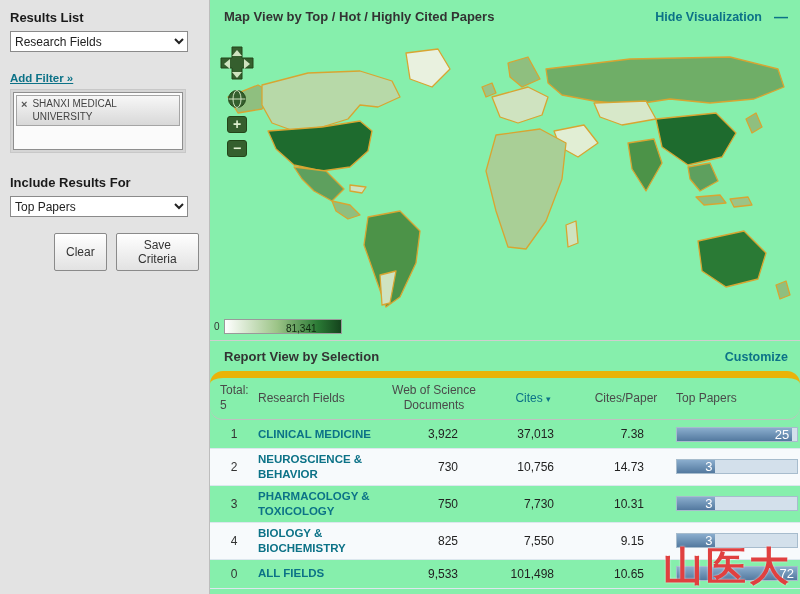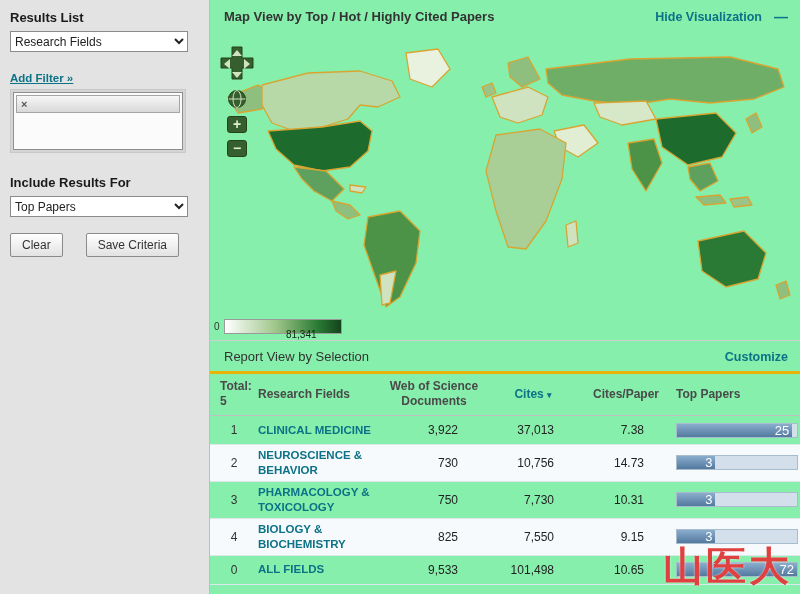--- a/index.html
+++ b/index.html
@@ -29,21 +29,21 @@
   .add-filter { font-size:11.5px; font-weight:bold; color:#0c7287; text-decoration:underline; cursor:pointer; display:inline-block; margin-bottom:5px;}
   .filter-box-outer { width:176px; border:1px solid #c8c8c8; background:#d5d5d5; padding:2px; }
   .filter-box { width:100%; height:58px; background:#fbfbfb; border:1px solid #8e8e8e; padding:2px; }
   .filter-chip {
     display:flex; gap:5px; align-items:flex-start;
     background:linear-gradient(#f7f7f7,#d8d8d8);
     border:1px solid #a5a5a5; padding:2px 4px; cursor:pointer;
   }
   .chip-x { font-size:11px; color:#555; font-weight:bold; line-height:1.1; cursor:pointer;}
   .chip-label { font-size:10px; color:#444; text-transform:uppercase; line-height:1.25; width:110px; }
-  .btn-row { display:flex; gap:23px; margin-top:12px; }
+  .btn-row { display:flex; gap:9px; margin-top:12px;margin-left:44px; }
   .side-btn {
     background:linear-gradient(#ffffff,#e2e2e2);
     border:1px solid #8a8a8a; border-radius:2px;
     font-size:12px; color:#333; padding:4px 11px; cursor:pointer;
     font-family:"Liberation Sans",sans-serif;
   }
 
   
   .main { flex:1; display:flex; flex-direction:column; background:#86efac; position:relative; }
   .map-header { display:flex; justify-content:space-between; align-items:center; padding:9px 12px 6px 14px; }
@@ -61,32 +61,33 @@
     border:1px solid #234418; border-radius:3px; font-weight:bold;
     line-height:14px; text-align:center; font-size:14px; cursor:pointer;
   }
 
   .legend { position:absolute; left:4px; bottom:6px; display:flex; align-items:flex-end; gap:4px; }
   .legend-min { font-size:10px; color:#333; padding-bottom:2px; }
   .legend-bar {
     width:118px; height:15px; border:1px solid #9a9a9a; position:relative;
     background:linear-gradient(to right,#ffffff 0%,#9cc487 45%,#2a7a35 80%,#14431c 100%);
   }
-  .legend-max { position:absolute; right:24px; top:9px; font-size:10px; color:#102810; }
+  .legend-max { position:absolute; right:24px; top:3px; font-size:10px; color:#102810; }
 
   .report-header { display:flex; justify-content:space-between; align-items:center; padding:8px 12px 7px 14px; border-top:1px solid #cfcfcf; }
-  .report-title { font-size:13px; font-weight:normal; color:#333; }
+  .report-title { font-size:13px; font-weight:bold; color:#333; }
   .customize-link { font-size:12.5px; font-weight:bold; color:#0c7287; cursor:pointer; }
 
   
   .grid-cols { display:grid; grid-template-columns:48px 120px 112px 86px 100px 1fr; }
   .thead {
-    border-top:3px solid #eab308; border-bottom:1px solid #c0c0c0;
-    padding:5px 0 6px 0; font-size:12px; font-weight:bold; color:#4a4a4a;
+    border-top:7px solid #eab308; border-bottom:1px solid #c0c0c0;
+    padding:5px 0 6px 0; font-size:12px; font-weight:normal; color:#4a4a4a;
     align-items:center;
+    border-radius:13px;
   }
   .th { line-height:1.25; }
   .th-total { padding-left:10px; }
   .th-center { text-align:center; }
   .th-cites { text-align:center; color:#0c7287; cursor:pointer; }
   .sort-caret { font-size:9px; color:#0c7287; }
   .tbody { }
   .tr { align-items:center; border-bottom:1px solid #dce7ee; padding:3px 0; min-height:29px; font-size:12px; }
   .tr:nth-child(even) { background:#f7fafc; }
   .td.rank { text-align:center; color:#333; }
@@ -123,20 +124,21 @@
         <option>Research Fields</option>
       </select>
     </div>
 
     <div class="section">
       <a class="add-filter">Add Filter »</a>
       <div class="filter-box-outer">
         <div class="filter-box">
           <div class="filter-chip">
             <span class="chip-x">×</span>
+            <span class="chip-label">SHANXI MEDICAL UNIVERSITY</span>
           </div>
         </div>
       </div>
     </div>
 
     <div class="section" style="margin-top:22px;">
       <div class="side-h">Include Results For</div>
       <select class="side-select">
         <option>Top Papers</option>
       </select>

